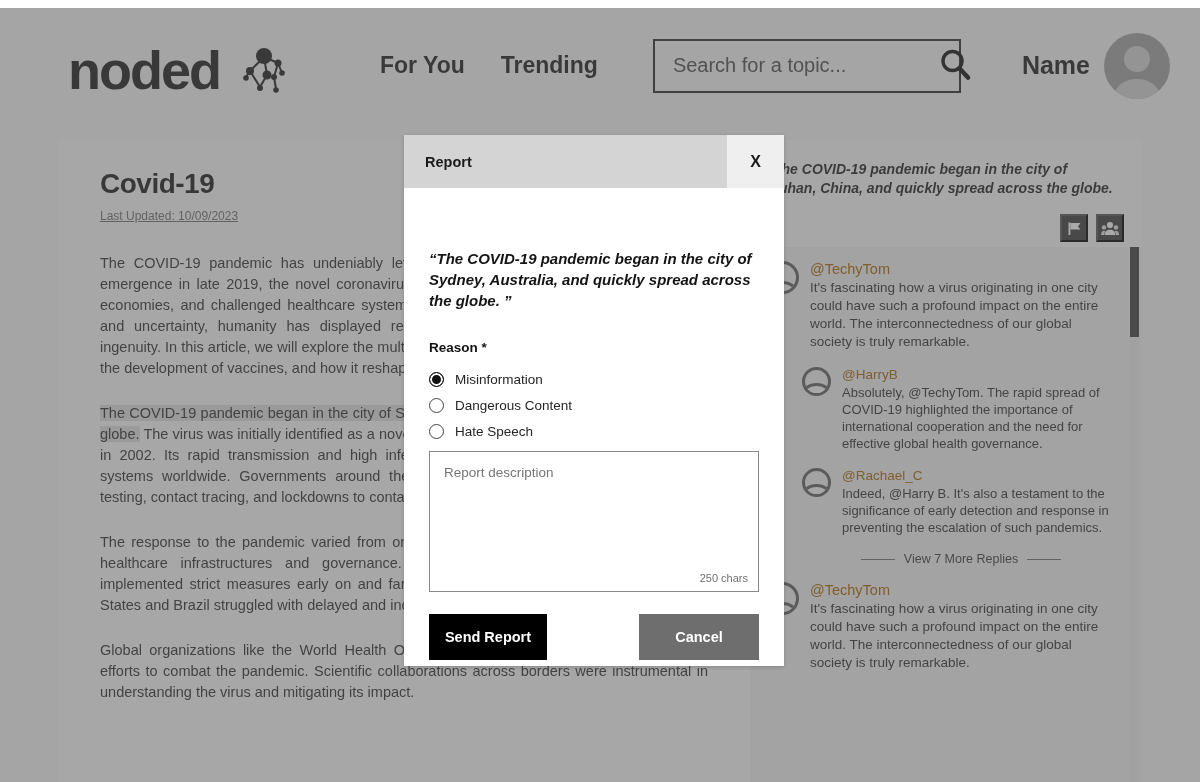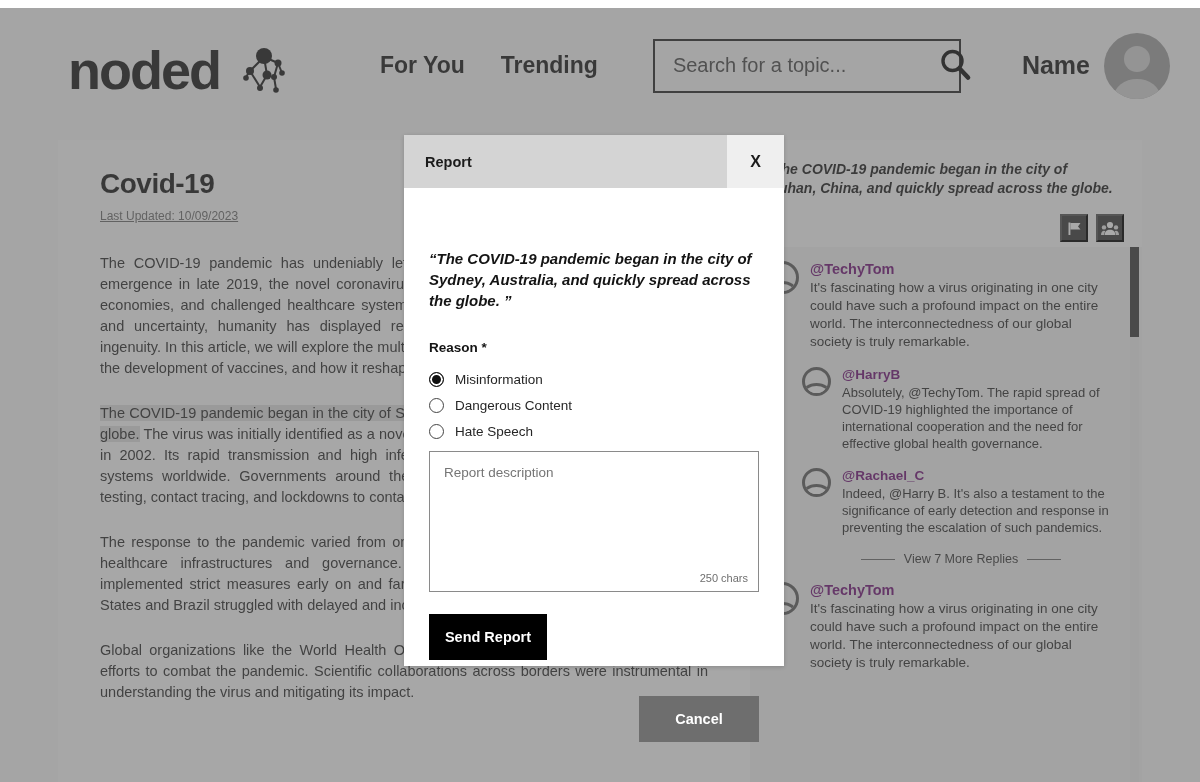--- a/index.html
+++ b/index.html
@@ -250,22 +250,22 @@
     width: 23px; height: 15px;
     margin-left: -11.5px;
     border-radius: 50% 50% 0 0;
     background: #ededed;
     box-shadow: 0 0 0 3px #5d5d5d;
   }
   .comment.reply .avatar-sm { width: 29px; height: 29px; }
   .comment-body { flex: 1; min-width: 0; }
   .comment-user {
     font-size: 14.5px;
-    font-weight: bold;
-    color: #701a75;
+    font-weight: normal;
+    color: #a16207;
     margin-bottom: 2px;
   }
   .comment-text {
     font-size: 13.5px;
     line-height: 18px;
     color: #303030;
   }
   .comment.reply .comment-user { font-size: 13.5px; }
   .comment.reply .comment-text { font-size: 13px; line-height: 17px; }
 
@@ -391,21 +391,20 @@
     right: 10px;
     bottom: 7px;
     font-size: 11px;
     color: #6f6f6f;
   }
 
   .modal-actions {
     margin-top: 22px;
     display: flex;
     gap: 36px;
-    flex-direction: column;
   }
   .btn {
     height: 46px;
     border: 0;
     font-family: "Liberation Sans", sans-serif;
     font-size: 14.5px;
     font-weight: bold;
     color: #ffffff;
     cursor: pointer;
   }

